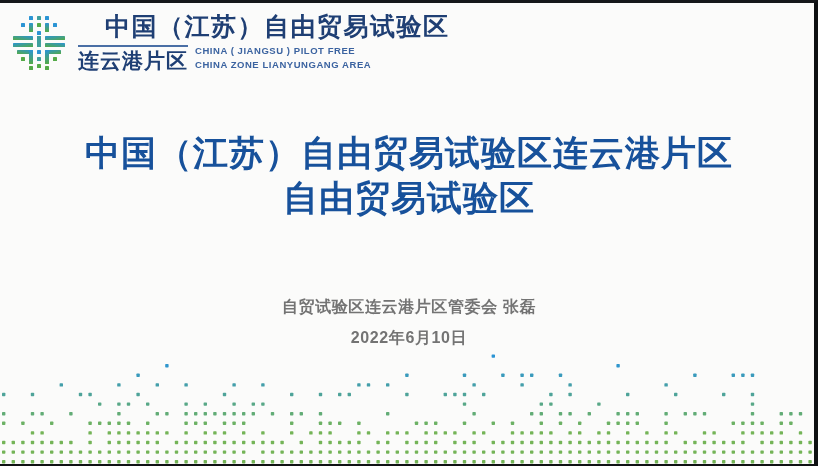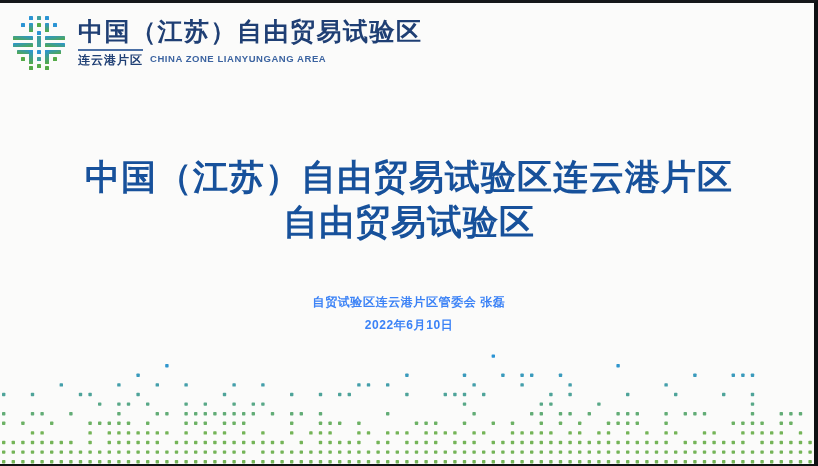--- a/index.html
+++ b/index.html
@@ -42,40 +42,41 @@
     flex-direction: column;
     justify-content: center;
     line-height: 1;
   }
   .logo-cn-main {
     font-size: 25px;
     font-weight: 700;
     color: #1f3f74;
     letter-spacing: 1.5px;
     white-space: nowrap;
+    margin-left: 27px;
   }
   .logo-sub-row {
     display: flex;
     align-items: flex-end;
     gap: 7px;
     margin-top: 5px;
   }
   .logo-cn-sub-wrap {
     display: flex;
     flex-direction: column;
     align-items: stretch;
   }
   .logo-rule {
     height: 2px;
     background: #4a6fa5;
     margin-bottom: 3px;
     width: 100%;
   }
   .logo-cn-sub {
-    font-size: 12px;
+    font-size: 21px;
     font-weight: 700;
     color: #1f3f74;
     letter-spacing: 1px;
     white-space: nowrap;
     line-height: 1.05;
   }
   .logo-en {
     display: flex;
     flex-direction: column;
     justify-content: flex-end;
@@ -91,44 +92,43 @@
   }
 
   
   .title-block {
     position: absolute;
     top: 128px;
     left: 0;
     width: 818px;
     text-align: center;
     z-index: 5;
-    margin-top: 24px;
   }
   .title-line {
     font-size: 35px;
     font-weight: 700;
     color: #17519b;
     letter-spacing: 1px;
     line-height: 1.28;
     white-space: nowrap;
   }
 
   
   .subtitle-block {
     position: absolute;
     top: 288px;
     left: 0;
     width: 818px;
     text-align: center;
     z-index: 5;
   }
   .subtitle-line {
-    font-size: 12px;
+    font-size: 16px;
     font-weight: 700;
-    color: #3b82f6;
+    color: #737373;
     letter-spacing: 0.6px;
     line-height: 1.95;
     white-space: nowrap;
   }
 
   
   .dot-field {
     position: absolute;
     left: 0;
     bottom: 0;
@@ -202,20 +202,21 @@
     </div>
 
     <div class="logo-text">
       <div class="logo-cn-main">中国（江苏）自由贸易试验区</div>
       <div class="logo-sub-row">
         <div class="logo-cn-sub-wrap">
           <div class="logo-rule"></div>
           <div class="logo-cn-sub">连云港片区</div>
         </div>
         <div class="logo-en">
+          <div class="logo-en-line">CHINA ( JIANGSU ) PILOT FREE</div>
           <div class="logo-en-line">CHINA ZONE LIANYUNGANG AREA</div>
         </div>
       </div>
     </div>
   </div>
 
   <div class="title-block">
     <div class="title-line">中国（江苏）自由贸易试验区连云港片区</div>
     <div class="title-line">自由贸易试验区</div>
   </div>

